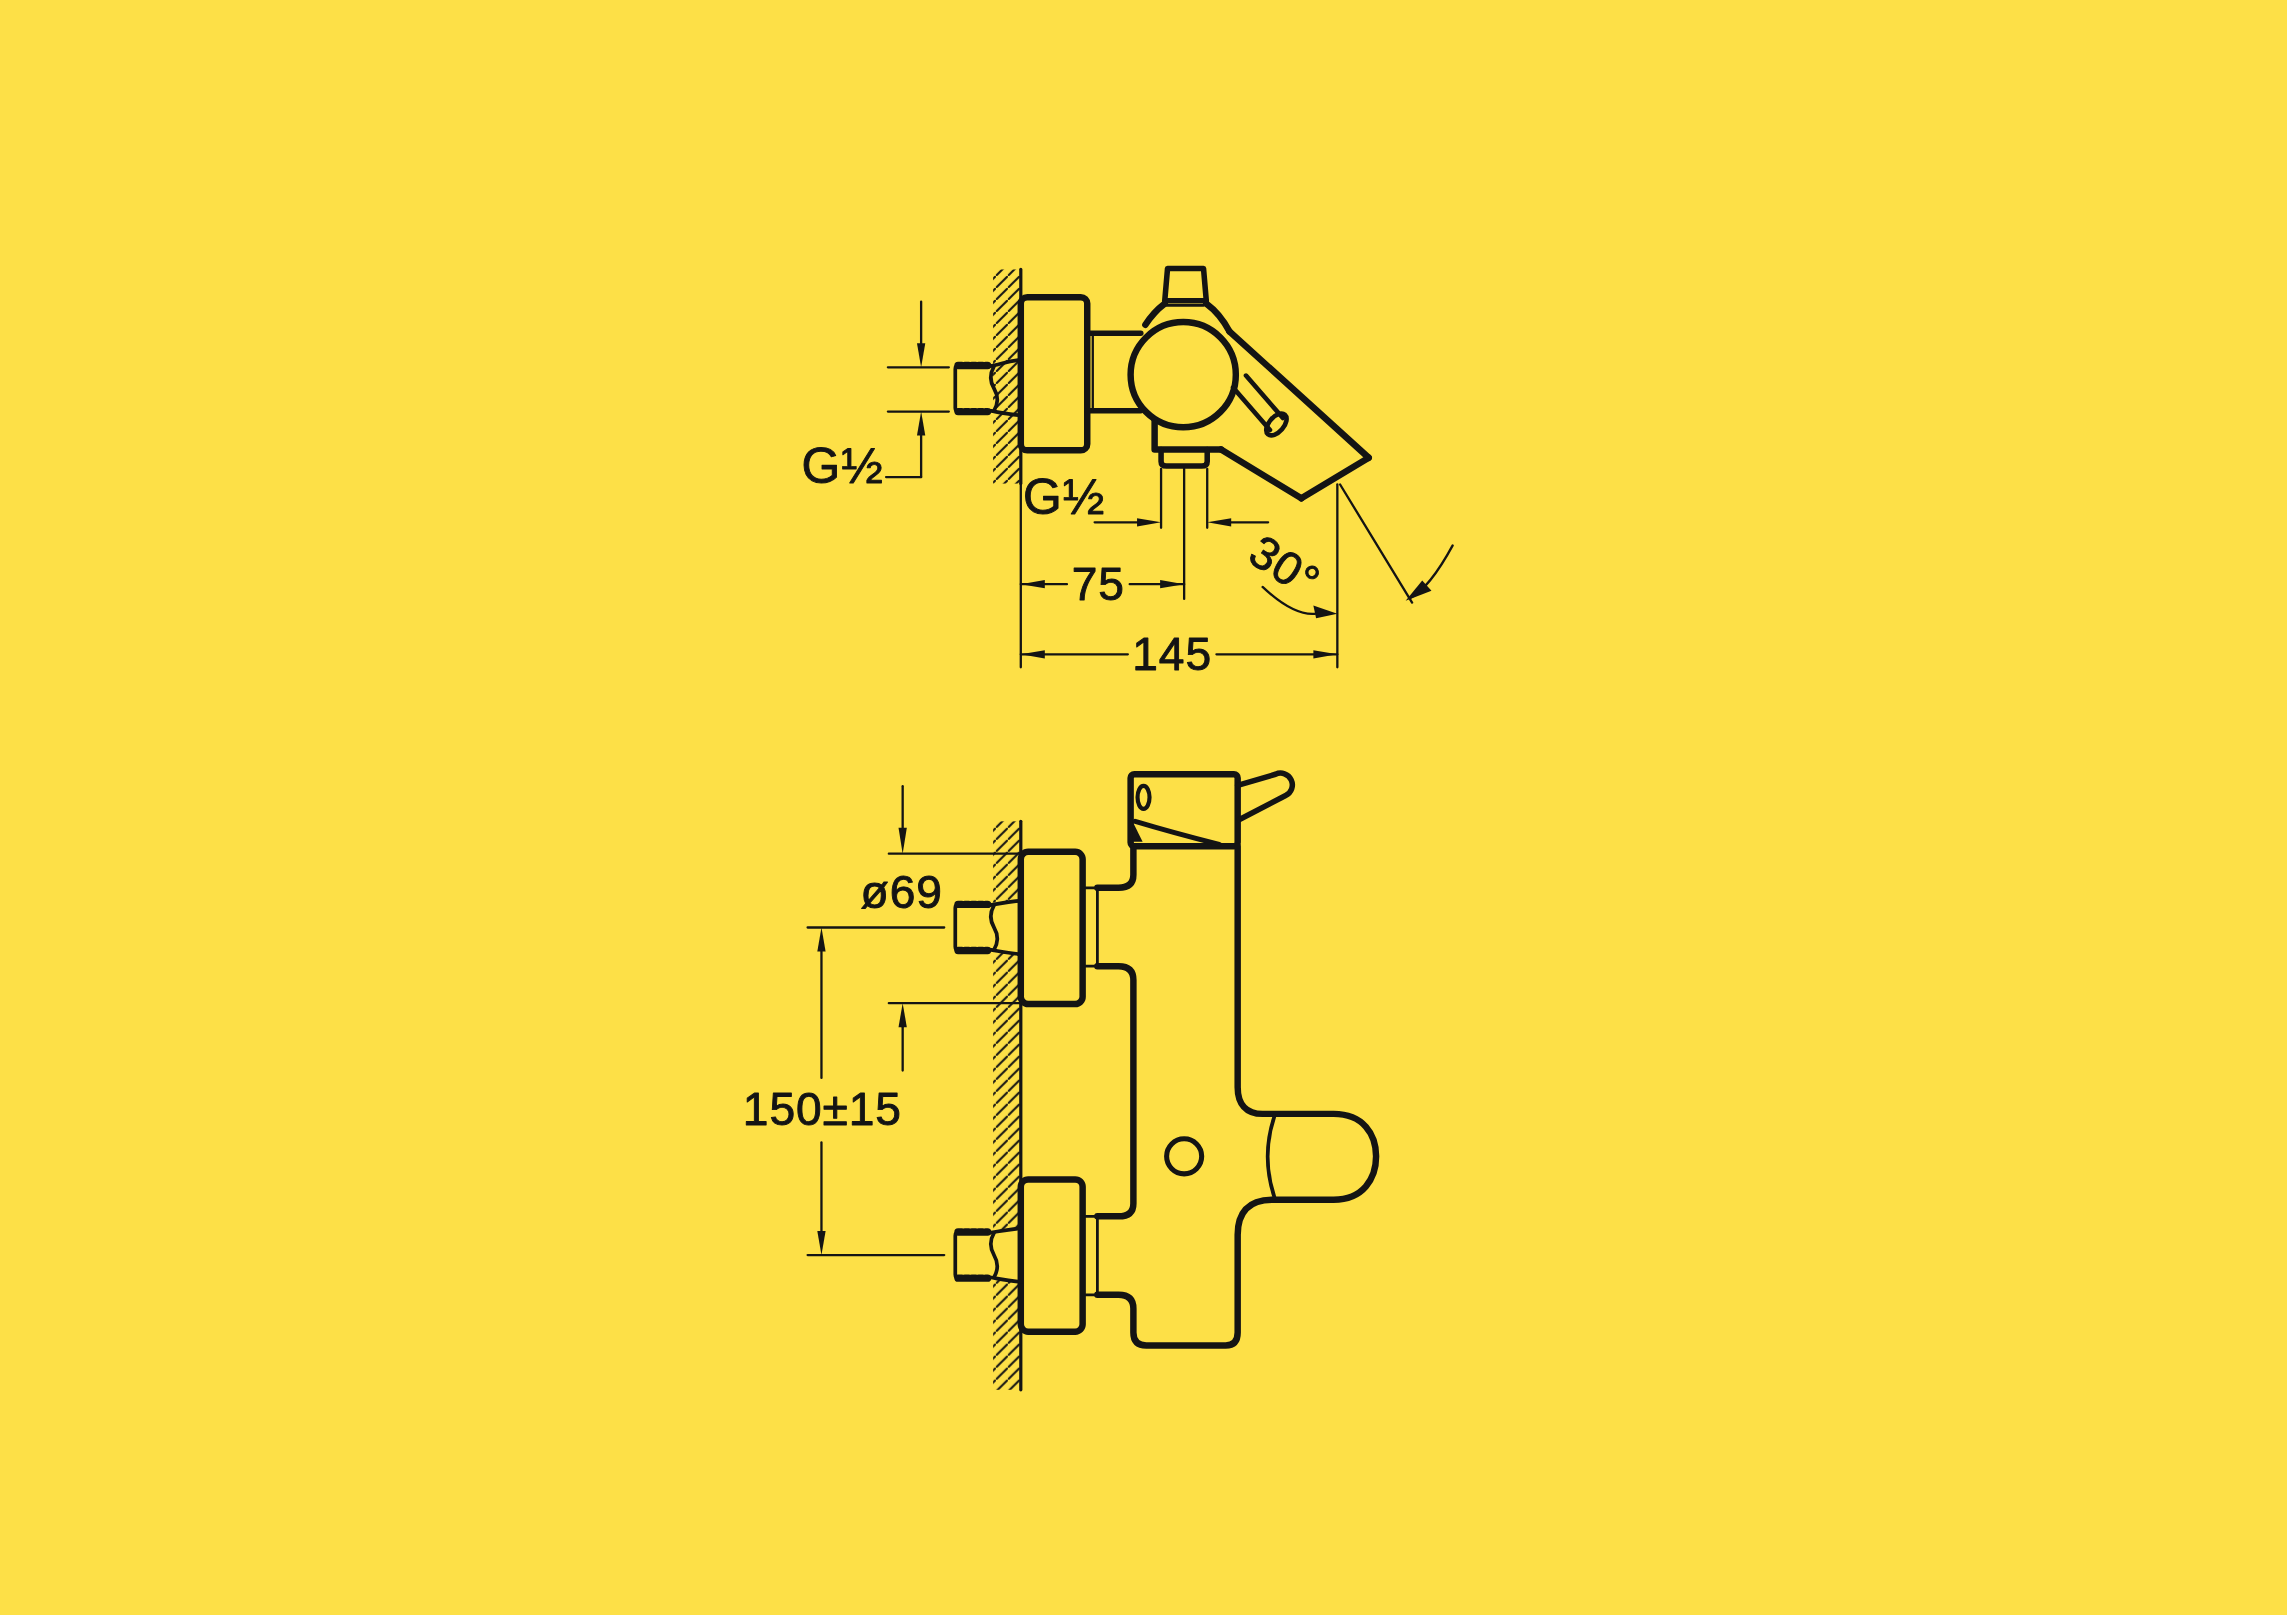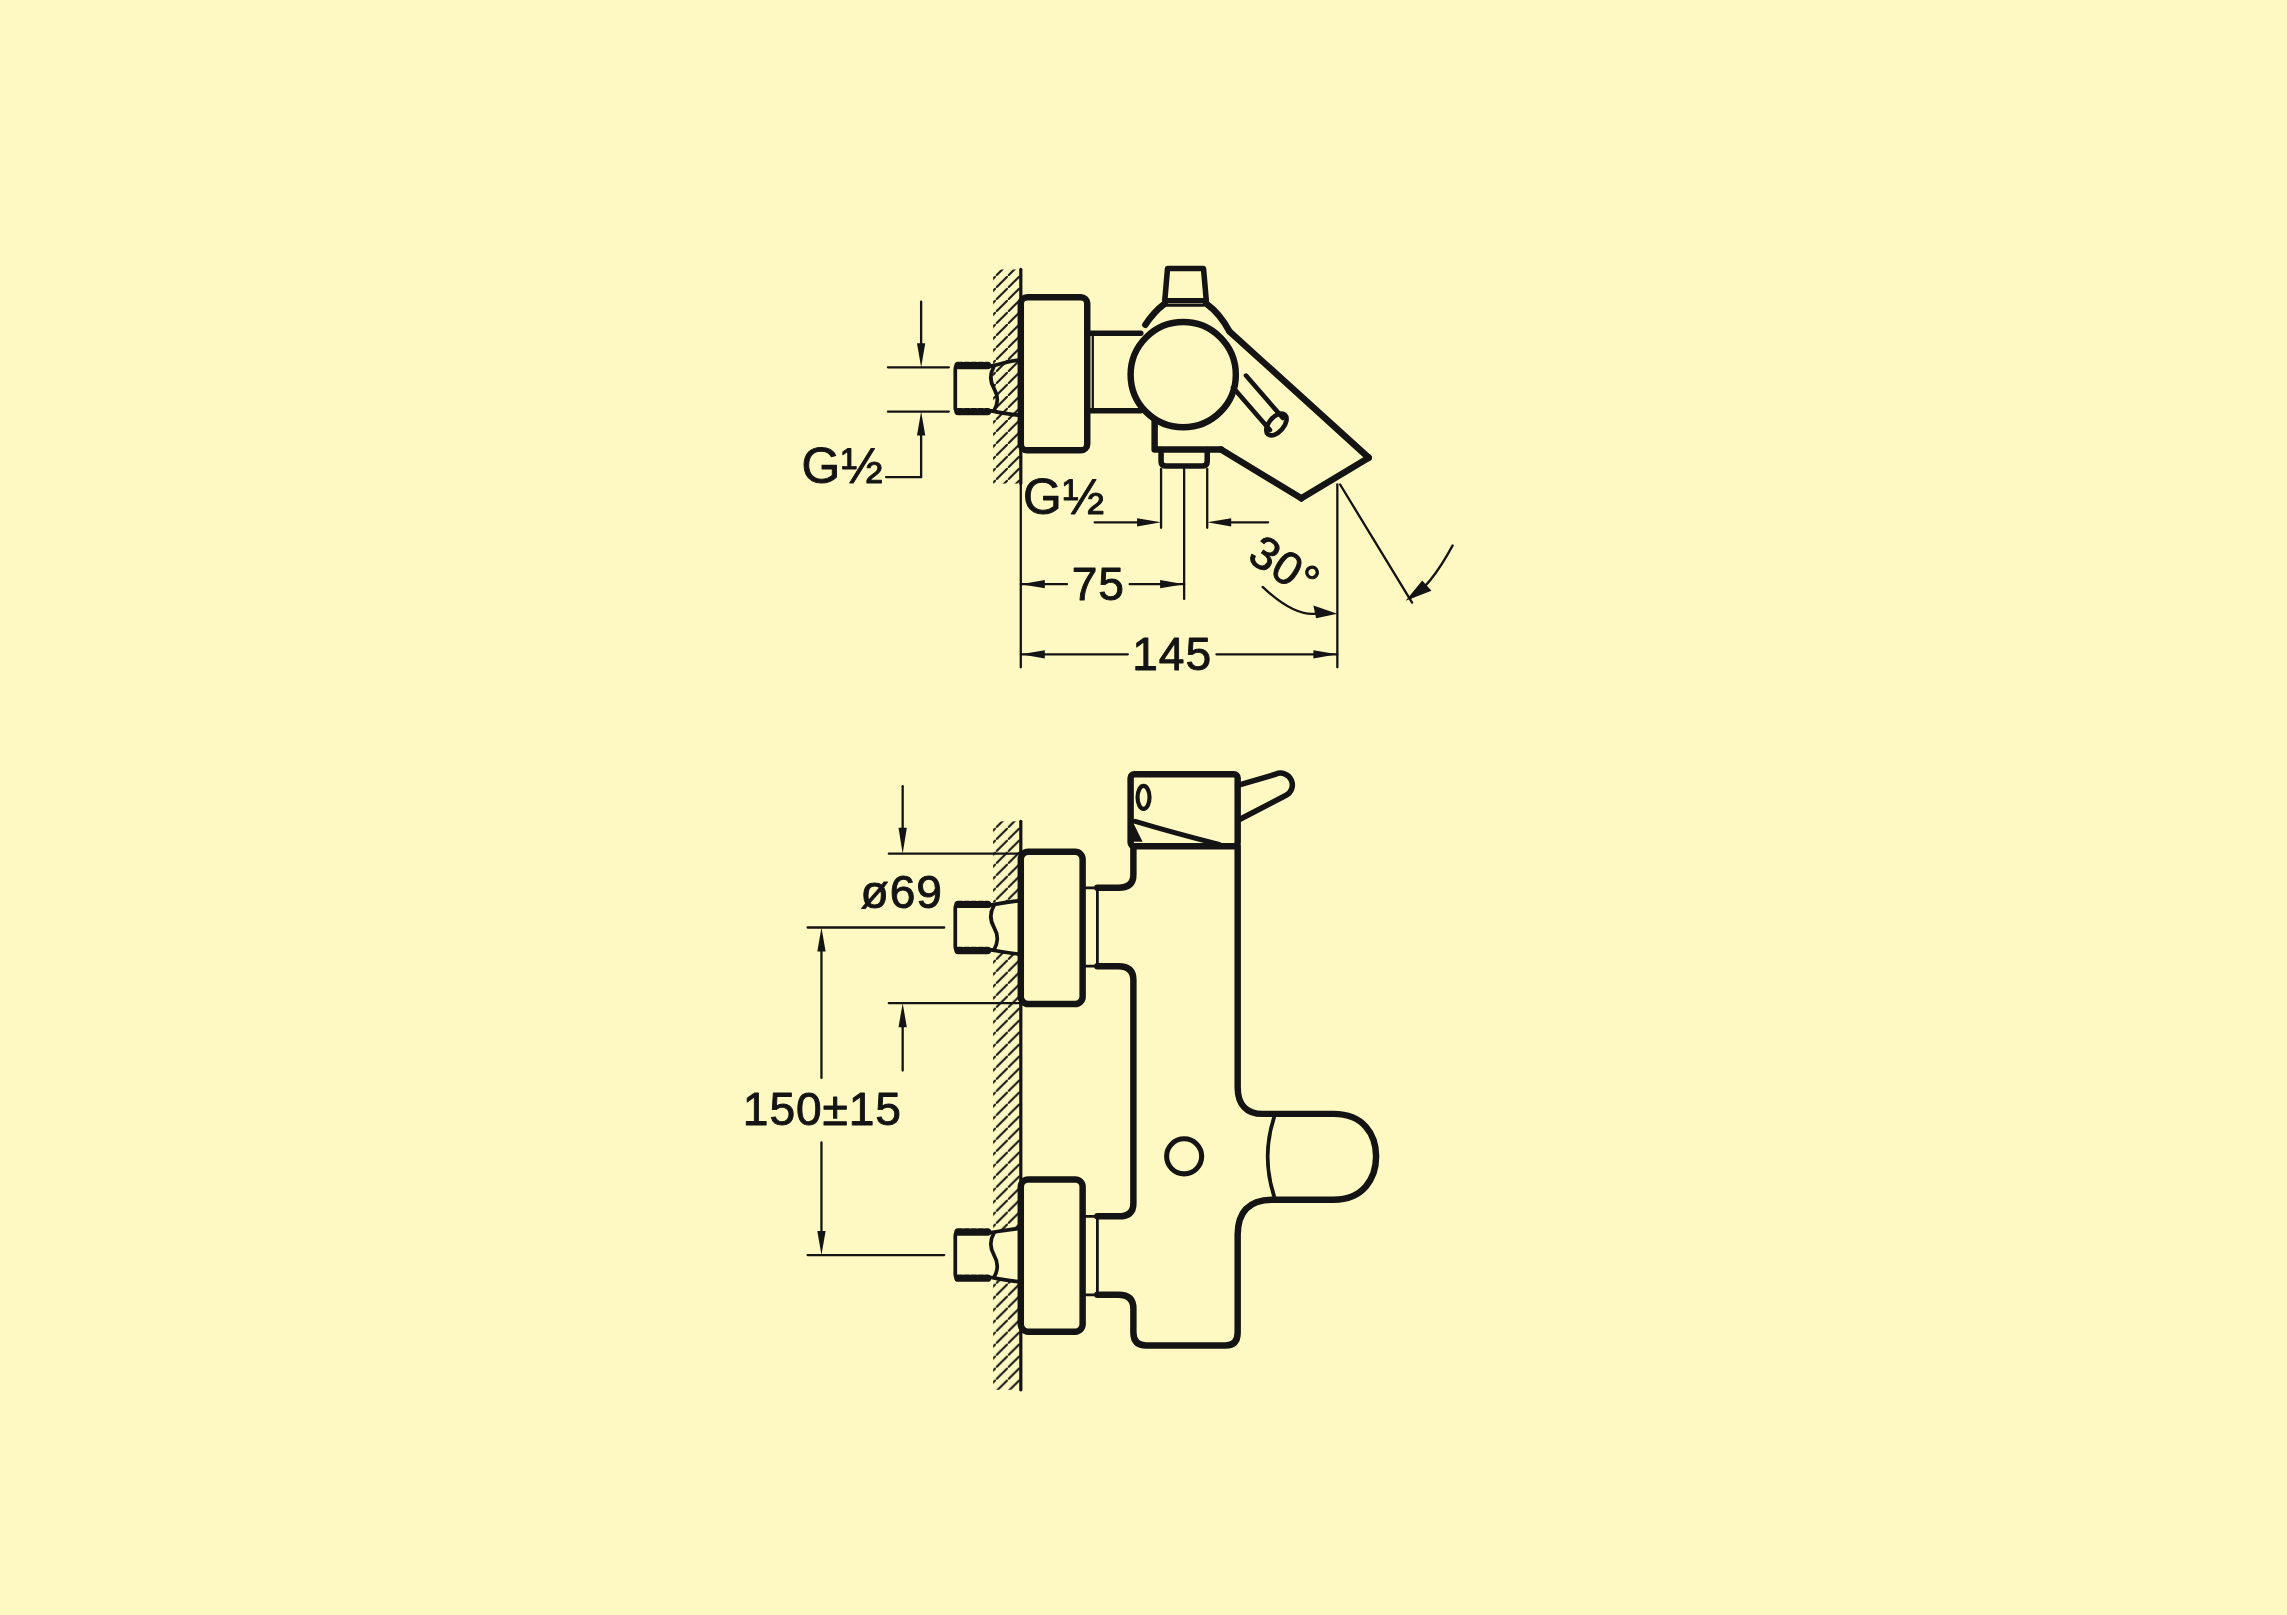--- a/index.html
+++ b/index.html
@@ -1,16 +1,16 @@
 <!DOCTYPE html>
 <html style="font-size:14.8px"><head>
 <meta charset="utf-8">
 <style>
   html,body{margin:0;padding:0;background:#ffffff;}
-  .canvas{position:relative;width:2288px;height:1615px;background:#fef9c3;overflow:hidden;}
+  .canvas{position:relative;width:2288px;height:1615px;background:#fde047;overflow:hidden;}
   svg{display:block;}
   text{font-family:"Liberation Sans","DejaVu Sans",sans-serif;fill:#141414;}
   .dim-text{font-size:50px;letter-spacing:1px;}
   .thread-text{font-size:54px;letter-spacing:1px;}
 </style>
 </head>
 <body>
 
 <div class="canvas">
 <svg width="2288" height="1615" viewBox="0 0 2479 1750">

